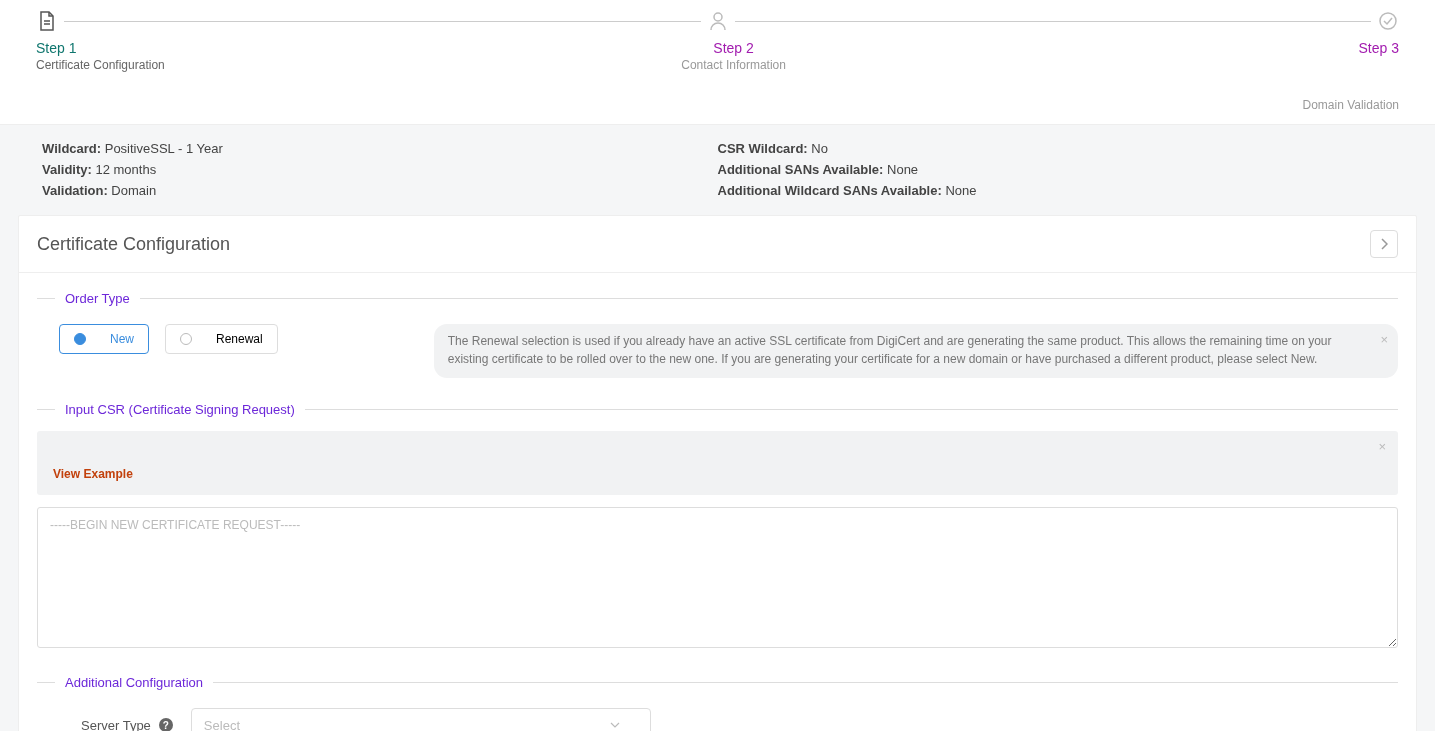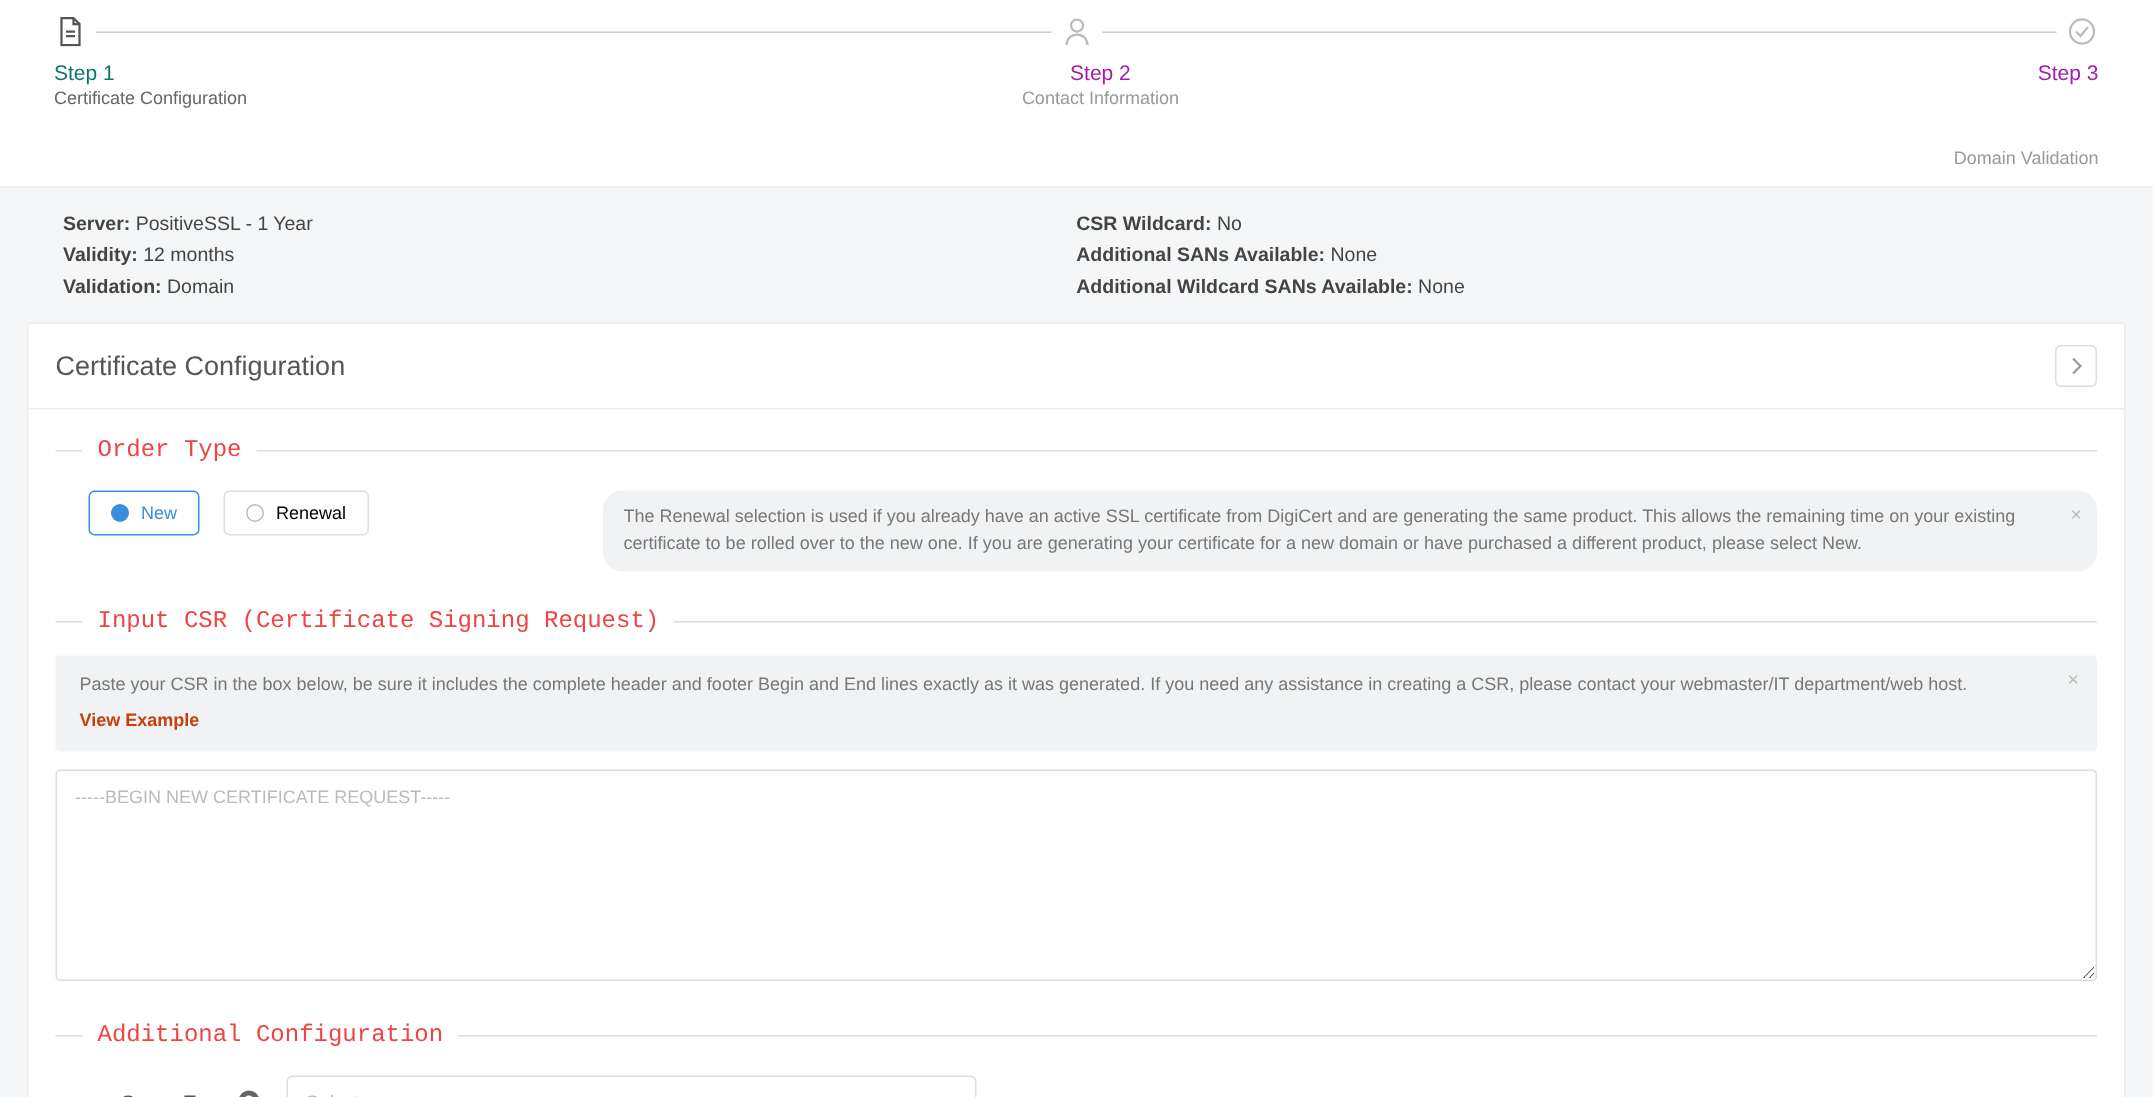--- a/index.html
+++ b/index.html
@@ -20,23 +20,23 @@
     .info-col { flex: 1; line-height: 1.6; }
     .info-col .label { font-weight: 700; }
     .section-panel { background: #fff; margin: 0 18px 20px; border: 1px solid #eee; border-radius: 2px; padding-bottom: 12px; }
     .section-header { display:flex; align-items:center; justify-content:space-between; padding: 14px 18px; border-bottom: 1px solid #eee; }
     .section-title { font-size: 18px; color: #555; font-weight: 400; }
     .nav-btn { width: 28px; height: 28px; border: 1px solid #ddd; border-radius: 4px; background: #fff; display:flex; align-items:center; justify-content:center; color:#888; cursor:pointer; }
     .fieldset { margin: 18px 18px 24px; }
     .legend-row { display:flex; align-items:center; }
     .legend-dash { width: 18px; height: 1px; background: #ddd; margin-right: 10px; }
     .legend-dash-right { flex:1; height:1px; background:#ddd; margin-left:10px; }
-    .legend-text { font-size: 16px; color: #ef4444; font-family: Liberation Mono, monospace; }
+    .legend-text { font-size: 13px; color: #6d28d9; }
     .order-type-body { margin-top: 18px; display:flex; gap:16px; align-items:flex-start; padding-left:22px; }
-    .radio-btn { border:1px solid #ddd; border-radius:4px; height:30px; padding:0 14px; display:flex; align-items:center; gap:8px; font-size:12px; cursor:pointer; background:#fff; }
+    .radio-btn { border:1px solid #ddd; border-radius:4px; height:30px; padding:0 14px; display:flex; align-items:center; gap:24px; font-size:12px; cursor:pointer; background:#fff; }
     .radio-btn.selected { border-color:#3a8dde; color:#3a8dde; }
     .radio-circle { width:12px; height:12px; border:1px solid #bbb; border-radius:50%; display:inline-block; position:relative; }
     .radio-btn.selected .radio-circle { border-color:#3a8dde; background:#3a8dde; }
     .info-box { flex:1; background:#f1f2f3; border-radius:13px; padding:8px 28px 10px 14px; font-size:12px; color:#777; line-height:1.5; position:relative; margin-left: 140px; }
     .info-box .close-x { position:absolute; top:6px; right:10px; color:#bbb; cursor:pointer; font-size:13px; }
     .csr-help { margin:14px 0 0; background:#f1f2f3; border-radius:3px; padding:12px 28px 14px 16px; font-size:12px; color:#777; position:relative; }
     .csr-help a { color:#c2410c; text-decoration:none; display:inline-block; margin-top:10px;font-weight:bold; }
     .csr-help .close-x { position:absolute; top:8px; right:12px; color:#bbb; cursor:pointer; font-size:13px; }
     .csr-textarea { width:100%; margin-top:12px; height:141px; border:1px solid #ddd; border-radius:3px; padding:10px 12px; font-size:12px; color:#333; font-family:inherit; resize:both; }
     .csr-textarea::placeholder { color:#bbb; }
@@ -85,21 +85,21 @@
     </div>
     <div class="stepper-col right">
       <span class="stepper-label inactive">Step 3</span>
       <span class="stepper-sub inactive">Domain Validation</span>
     </div>
   </div>
 </div>
 
 <div class="info-row">
   <div class="info-col">
-    <div><span class="label">Server:</span><span> PositiveSSL - 1 Year</span></div>
+    <div><span class="label">Wildcard:</span><span> PositiveSSL - 1 Year</span></div>
     <div><span class="label">Validity:</span><span> 12 months</span></div>
     <div><span class="label">Validation:</span><span> Domain</span></div>
   </div>
   <div class="info-col">
     <div><span class="label">CSR Wildcard:</span><span> No</span></div>
     <div><span class="label">Additional SANs Available:</span><span> None</span></div>
     <div><span class="label">Additional Wildcard SANs Available:</span><span> None</span></div>
   </div>
 </div>
 
@@ -137,21 +137,21 @@
     </div>
   </div>
 
   <div class="fieldset">
     <div class="legend-row">
       <span class="legend-dash"></span>
       <span class="legend-text">Input CSR (Certificate Signing Request)</span>
       <span class="legend-dash-right"></span>
     </div>
     <div class="csr-help">
-      <span>Paste your CSR in the box below, be sure it includes the complete header and footer Begin and End lines exactly as it was generated. If you need any assistance in creating a CSR, please contact your webmaster/IT department/web host.</span><br>
+      <br>
       <a href="#">View Example</a>
       <span class="close-x">×</span>
     </div>
     <textarea class="csr-textarea" placeholder="-----BEGIN NEW CERTIFICATE REQUEST-----" style=""></textarea>
   </div>
 
   <div class="fieldset">
     <div class="legend-row">
       <span class="legend-dash"></span>
       <span class="legend-text">Additional Configuration</span>

